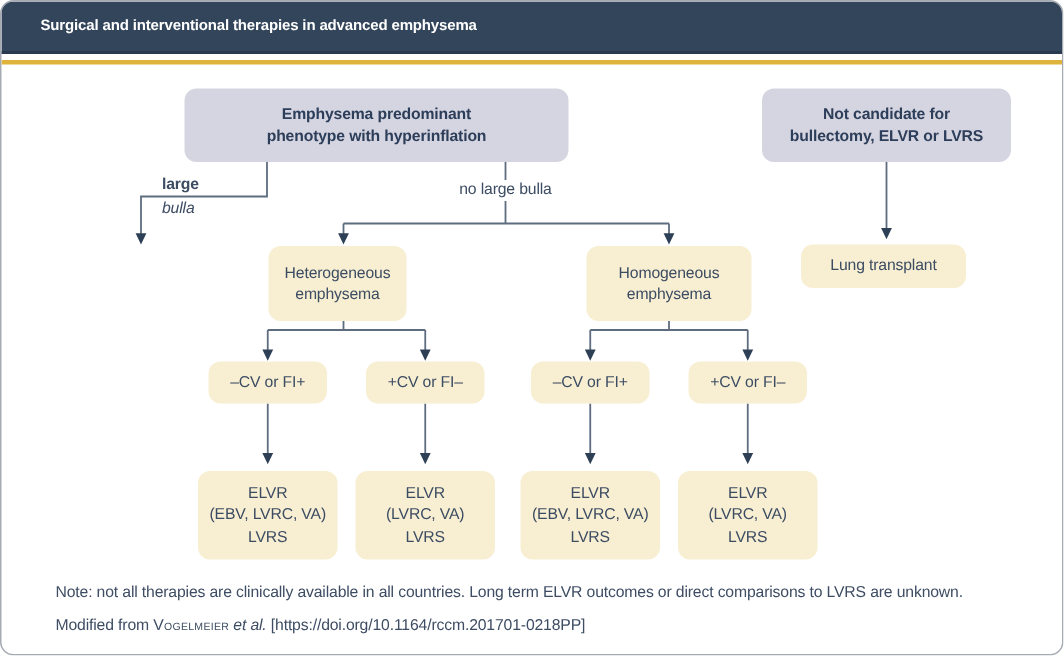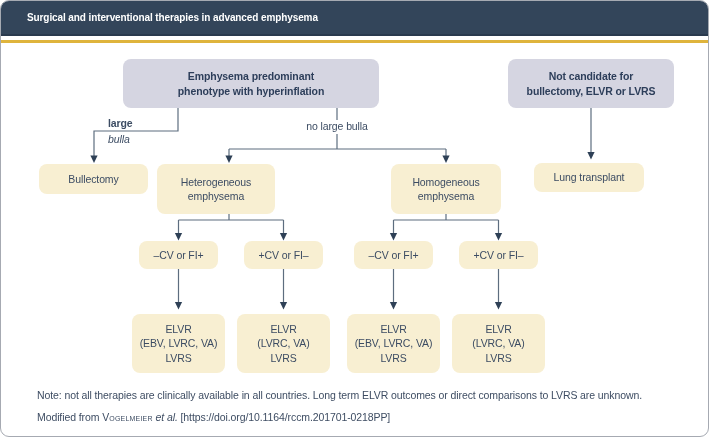--- a/index.html
+++ b/index.html
@@ -101,22 +101,21 @@
       <span>Not candidate for</span>
       <span>bullectomy, ELVR or LVRS</span>
     </div>
 
     <div class="edge-label" style="left:107px;top:116px;">
       <span style="display:block;font-weight:bold;">large</span>
       <span style="display:block;margin-top:2px;font-style:italic;">bulla</span>
     </div>
     <div class="edge-label centered" style="left:336px;top:119px;">no large bulla</div>
 
-    <div class="box cream" style="left:38px;top:163px;width:109px;height:30px;">Bullectomy</div>
-    <div class="box cream" style="left:156px;top:163px;width:118px;height:50px;">
+    <div class="box cream" style="left:178px;top:163px;width:92px;height:50px;">
       <span>Heterogeneous</span>
       <span>emphysema</span>
     </div>
     <div class="box cream" style="left:390px;top:163px;width:110px;height:50px;">
       <span>Homogeneous</span>
       <span>emphysema</span>
     </div>
     <div class="box cream" style="left:533px;top:162px;width:110px;height:29px;">Lung transplant</div>
 
     <div class="box cream" style="left:138px;top:240px;width:79px;height:28px;">–CV or FI+</div>

